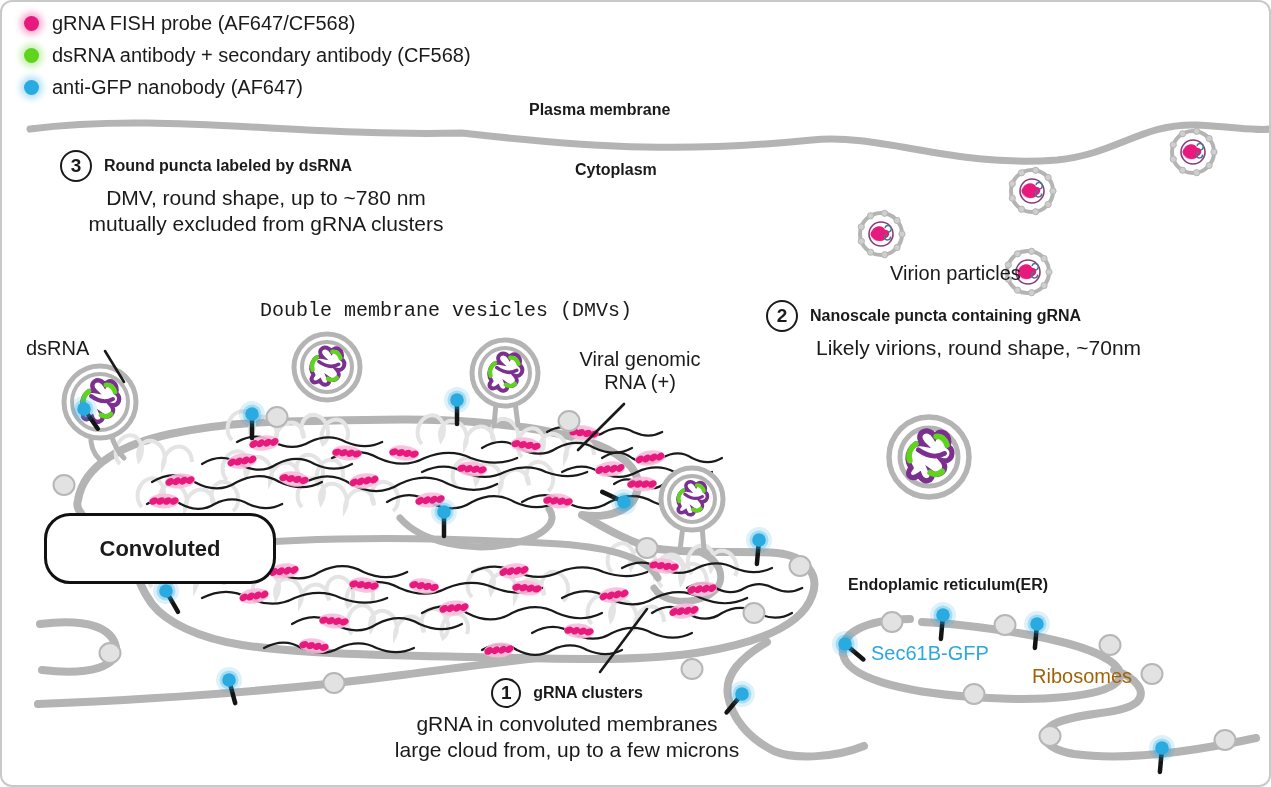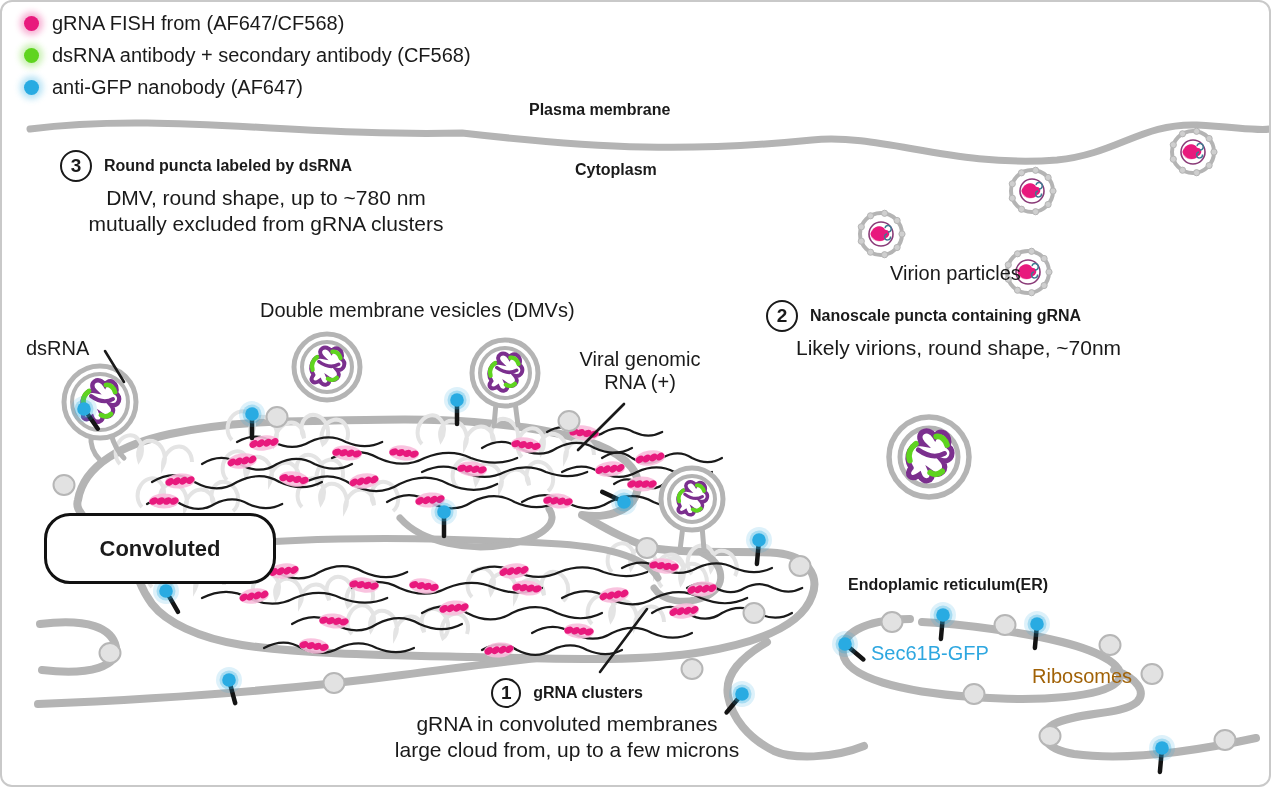--- a/index.html
+++ b/index.html
@@ -484,21 +484,21 @@
     <g stroke="#1a1a1a" stroke-width="2.6" stroke-linecap="round">
       <path d="M 103,349 L 122,380"></path>
       <path d="M 622,402 L 576,448"></path>
       <path d="M 598,670 L 645,607"></path>
     </g>
   </svg>
 
   <div class="legend">
     <div class="lrow">
       <span class="ldot" id="ldot0" style="background: rgb(232, 25, 125); box-shadow: rgba(232, 25, 125, 0.333) 0px 0px 6px 4px;"></span>
-      <span>gRNA FISH from (AF647/CF568)</span>
+      <span>gRNA FISH probe (AF647/CF568)</span>
     </div>
     <div class="lrow">
       <span class="ldot" id="ldot1" style="background: rgb(95, 212, 31); box-shadow: rgba(95, 212, 31, 0.333) 0px 0px 6px 4px;"></span>
       <span>dsRNA antibody + secondary antibody (CF568)</span>
     </div>
     <div class="lrow">
       <span class="ldot" id="ldot2" style="background: rgb(41, 171, 226); box-shadow: rgba(41, 171, 226, 0.333) 0px 0px 6px 4px;"></span>
       <span>anti-GFP nanobody (AF647)</span>
     </div>
   </div>
@@ -515,24 +515,24 @@
     <div class="bodytxt ctr" style="margin-top:2px;">mutually excluded from gRNA clusters</div>
   </div>
 
   <div class="lbl s" style="left:888px;top:260px;">Virion particles</div>
 
   <div class="ann" style="left:764px;top:298px;width:500px;">
     <div class="annrow">
       <span class="num">2</span>
       <span class="b">Nanoscale puncta containing gRNA</span>
     </div>
-    <div class="bodytxt" style="margin-top:4px;margin-left:30px;">Likely virions, round shape, ~70nm</div>
+    <div class="bodytxt" style="margin-top:4px;margin-left:50px;">Likely virions, round shape, ~70nm</div>
   </div>
 
-  <div class="lbl s" style="left:258px;top:297px;">Double membrane vesicles (DMVs)</div>
+  <div class="lbl s" style="left:258px;top:297px;font-family:Liberation Mono, monospace;">Double membrane vesicles (DMVs)</div>
   <div class="lbl s" style="left:24px;top:335px;">dsRNA</div>
   <div class="lbl s ctr" style="left:560px;top:346px;width:156px;">
     <div>Viral genomic</div>
     <div>RNA (+)</div>
   </div>
 
   <div class="cmbox">
     <div>Convoluted</div>
   </div>
 

